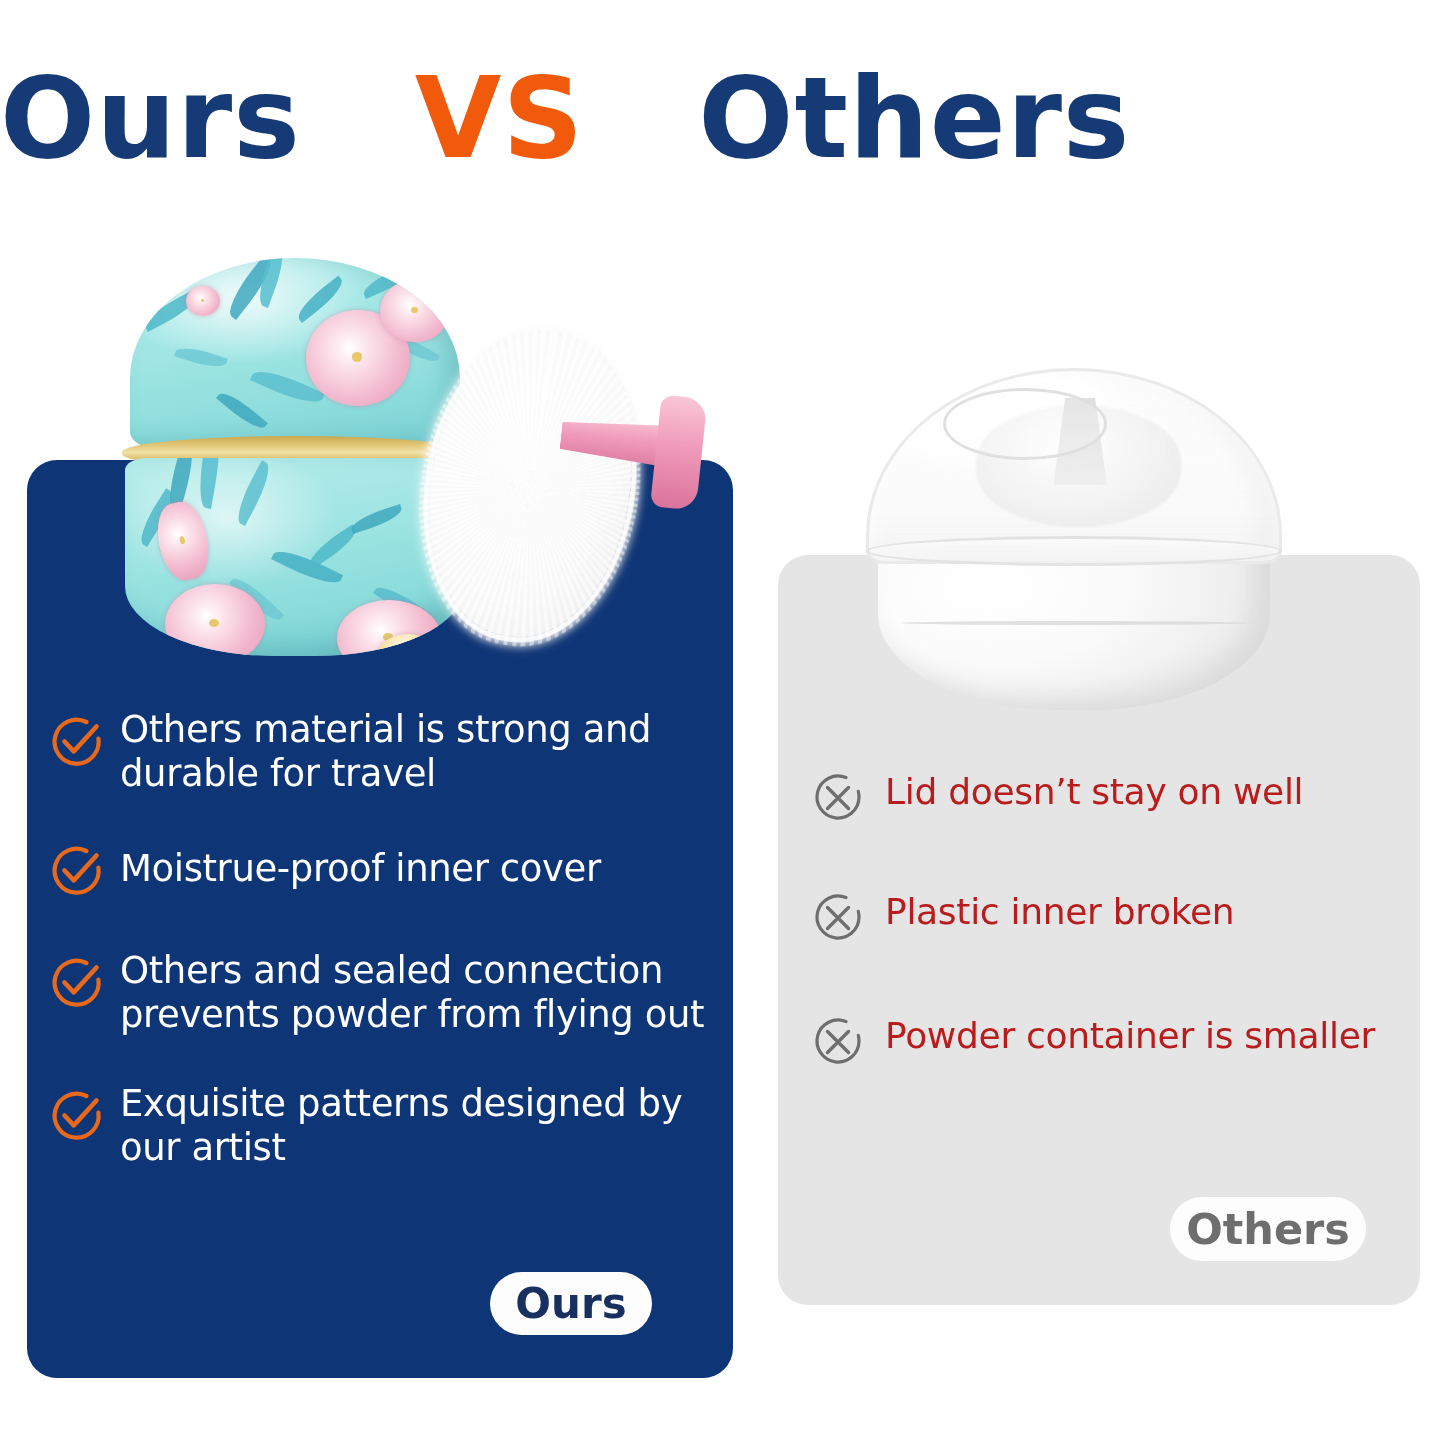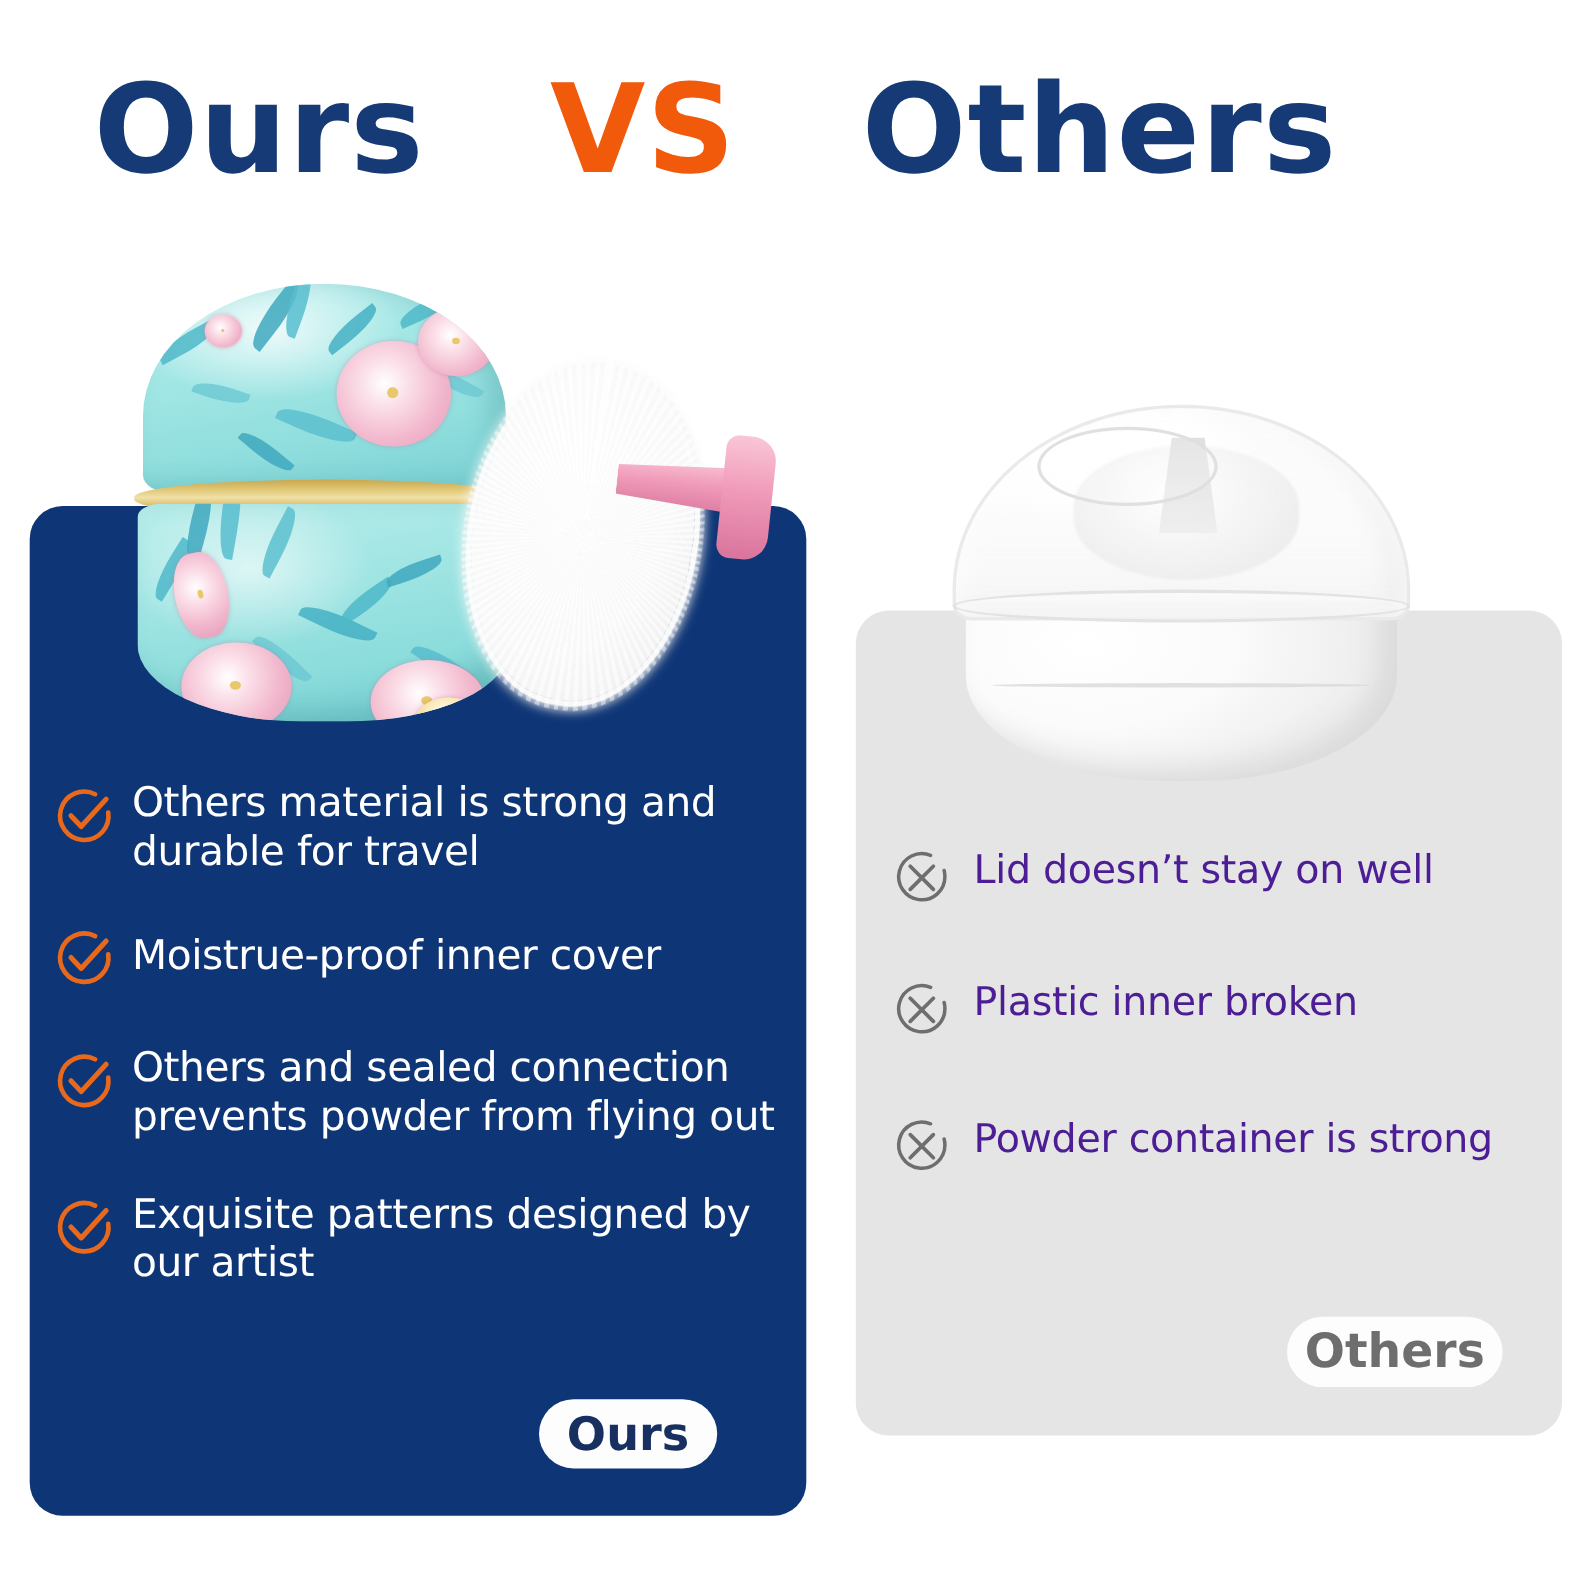--- a/index.html
+++ b/index.html
@@ -7,21 +7,20 @@
   body {
     background:#ffffff;
     font-family:"DejaVu Sans", sans-serif;
     position:relative;
     overflow:hidden;
   }
 
   
   #title {
     position:absolute; left:0; top:62px; width:1301px;
-    text-align:center;
     font-family:"DejaVu Sans", sans-serif;
     font-size:112px;
     font-weight:bold;
     letter-spacing:1px;
     white-space:nowrap;
     line-height:1.0;
   }
   #title .w-ours,#title .w-others { color:#153A75; }
   #title .w-vs { color:#F1590B; }
   #title span { display:inline-block; }
@@ -57,21 +56,21 @@
   
   #others-list {
     position:absolute; left:812px; top:770px; width:600px;
   }
   .others-item {
     display:flex; align-items:flex-start;
     margin-bottom:62px;
   }
   .others-item .ico { flex:0 0 auto; width:73px; margin-top:2px; }
   .others-item .txt {
-    color:#4c1d95;
+    color:#b91c1c;
     font-size:36px;
     line-height:1.2;
     letter-spacing:-0.3px;
     white-space:nowrap;
   }
 
   
   .badge {
     position:absolute;
     background:#FDFDFD;
@@ -350,20 +349,20 @@
     <span class="txt">Plastic inner broken</span>
   </div>
 
   <div class="others-item" style="margin-bottom:0;">
     <span class="ico">
       <svg width="52" height="52" viewBox="0 0 52 52">
         <path d="M34.0 5.6 A21 21 0 1 0 47.0 25.0 A21 21 0 0 0 46.3 19.4" fill="none" stroke="#6E6E6E" stroke-width="3.2" stroke-linecap="round"></path>
         <path d="M15.5 15.5 L36.5 36.5 M36.5 15.5 L15.5 36.5" fill="none" stroke="#6E6E6E" stroke-width="3.4" stroke-linecap="round"></path>
       </svg>
     </span>
-    <span class="txt">Powder container is strong</span>
+    <span class="txt">Powder container is smaller</span>
   </div>
 
 </div>
 
 <div class="badge" id="badge-others">
   <span>Others</span>
 </div>
 
 </body></html>

